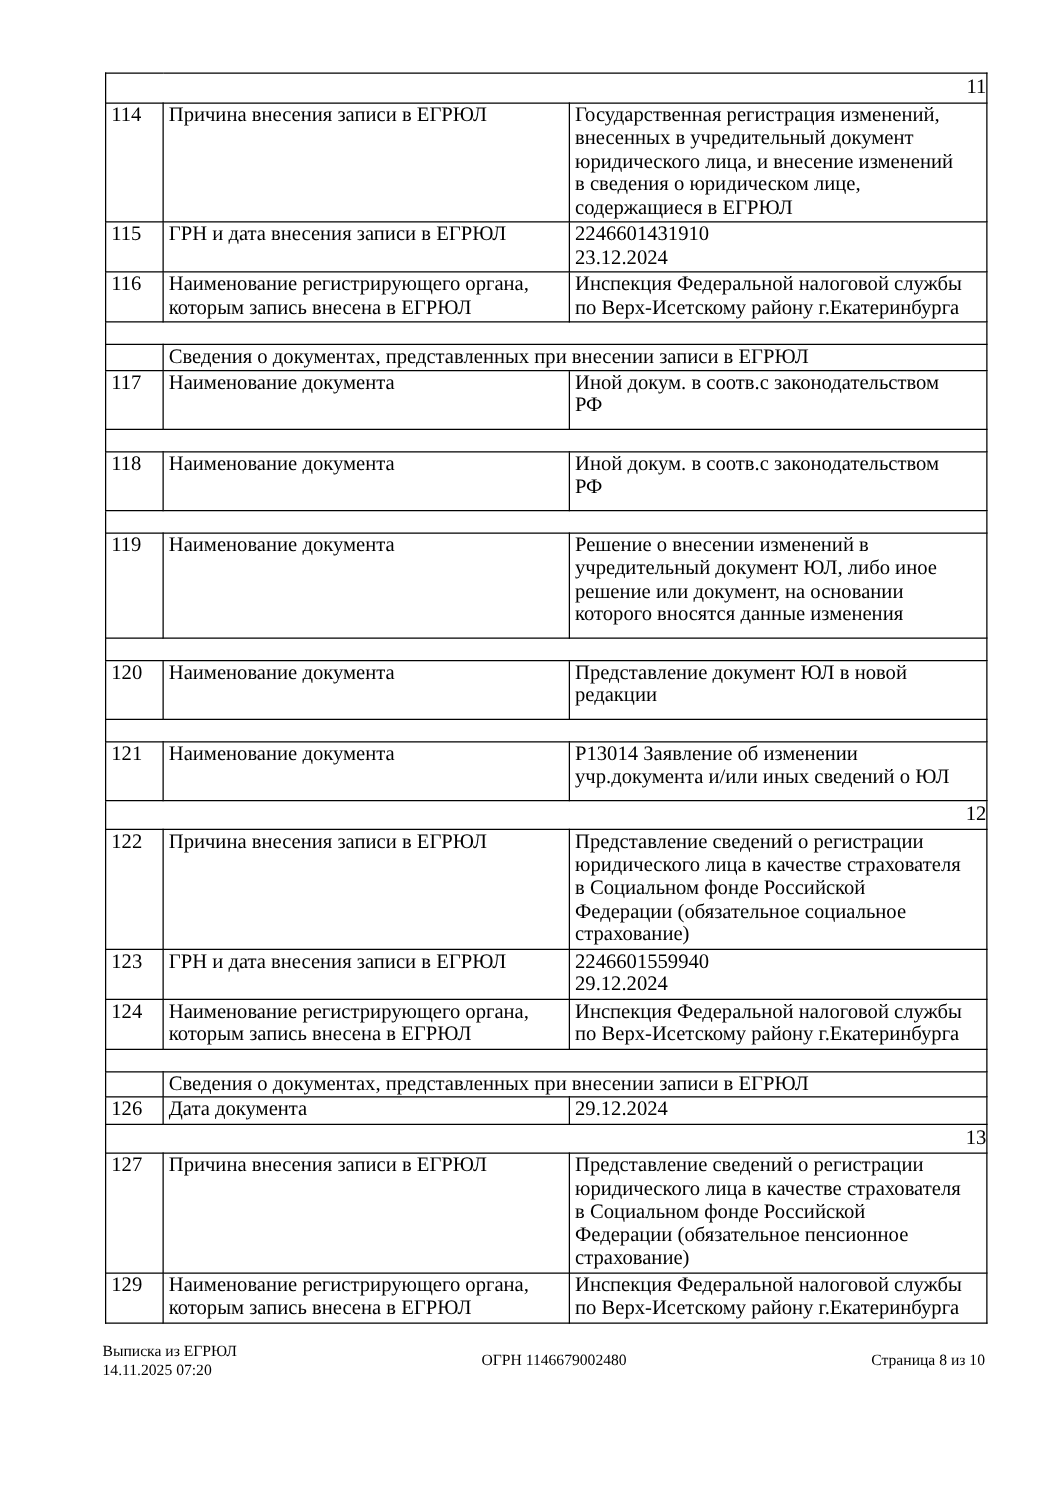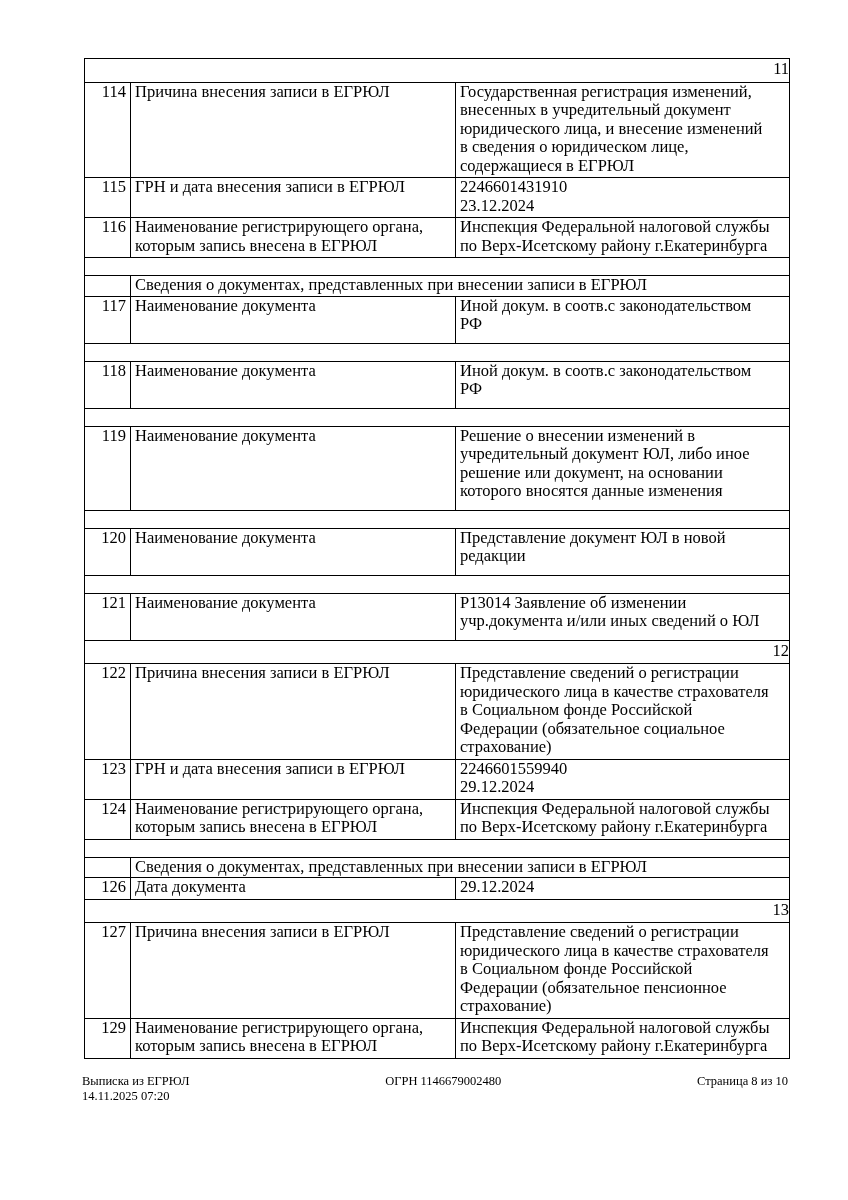--- a/index.html
+++ b/index.html
@@ -26,21 +26,21 @@
   table.egrul td {
     border: 1px solid #000;
     font-size: 16.5px;
     line-height: 18.5px;
     vertical-align: top;
     padding: 0 4px 2px 4px;
     white-space: pre-line;
     overflow: hidden;
   }
   td.num {
-    text-align: right;
+    text-align: left;
     padding: 0 2px 2px 2px;
     margin-left: 48px;
   }
   tr.sec td {
     text-align: right;
     font-weight: normal;
     padding: 1px 0 3px 0;
     white-space: normal;
   }
   tr.spacer td {
@@ -52,21 +52,21 @@
     white-space: normal;
   }
   tr.tall td {
     padding-bottom: 9px;
   }
   .footer {
     width: 706px;
     margin: 15px 0 0 82px;
     display: flex;
     justify-content: space-between;
-    align-items: flex-start;
+    align-items: center;
     font-size: 12.5px;
     line-height: 15px;
   }
   .footer .left div { white-space: nowrap; }
   .footer .center { text-align: center; }
   .footer .right { text-align: right; }
 </style>
 </head>
 <body>
 

